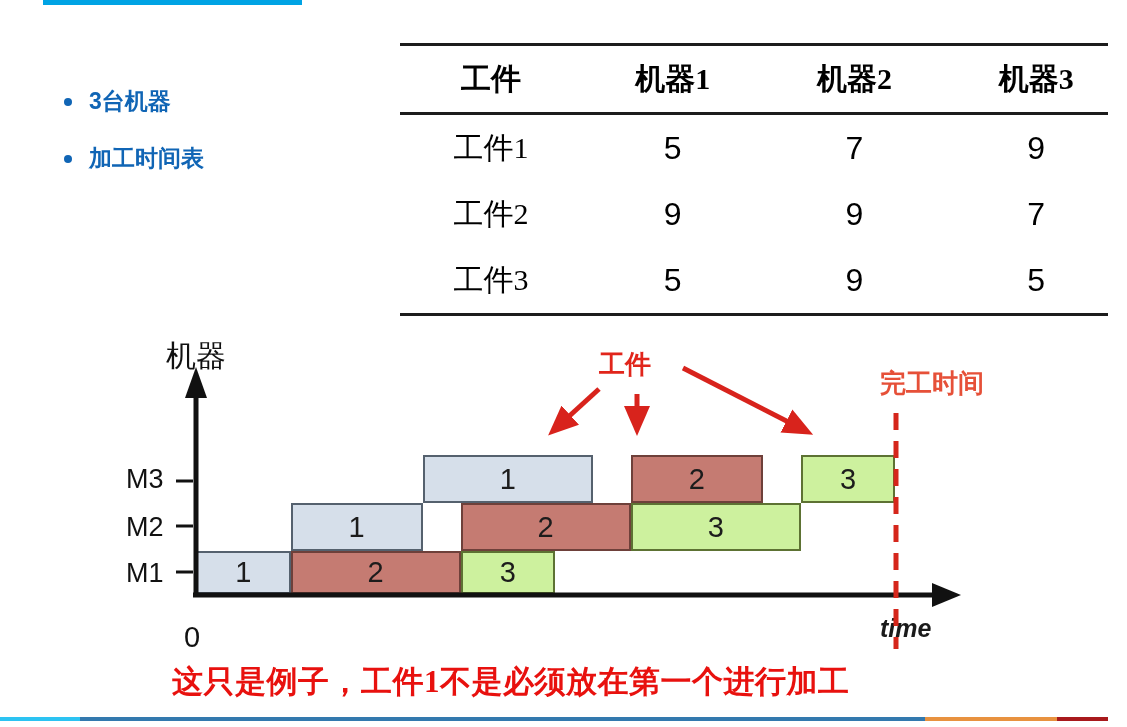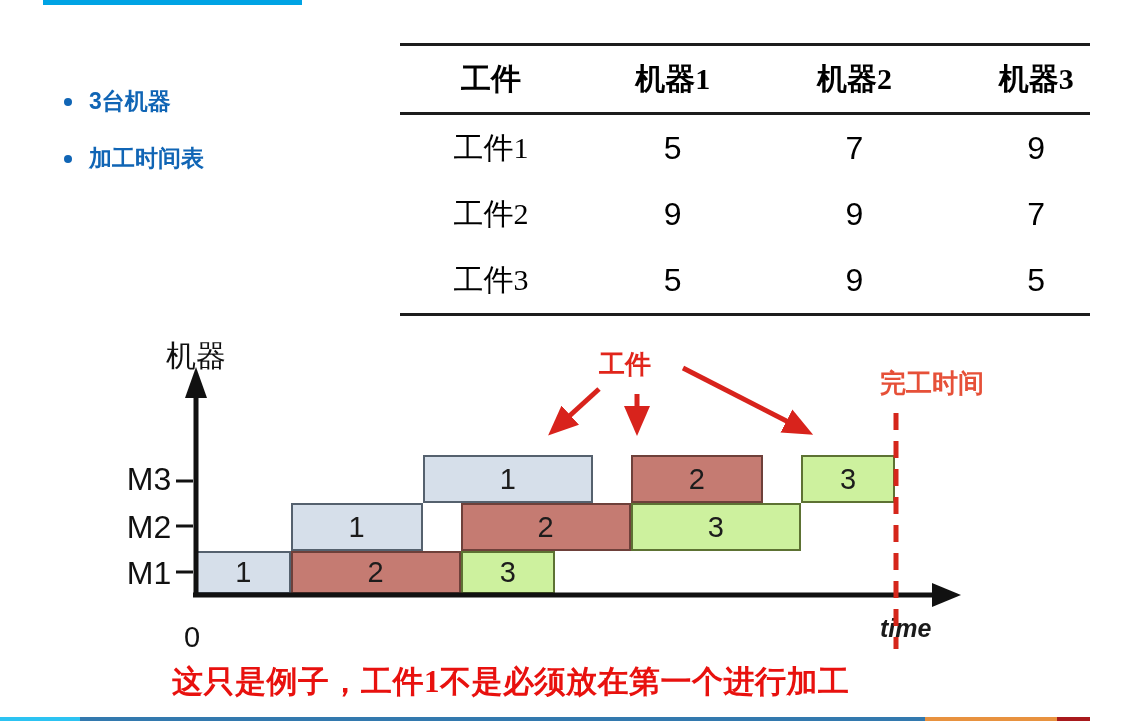--- a/index.html
+++ b/index.html
@@ -1,18 +1,18 @@
 <!DOCTYPE html>
 <html><head>
 <meta charset="utf-8">
 <style>
   html,body { margin:0; padding:0; background:#fff; }
   .slide {
     position:relative; width:1090px; height:727px; background:#ffffff;
-    font-family:"Liberation Sans", sans-serif; overflow:hidden;
+    font-family:"Liberation Sans", sans-serif; overflow:hidden;padding-left:18px;
   }
   .top-bar { position:absolute; left:43px; top:0; width:259px; height:5px; }
 
   
   .bullets { position:absolute; left:64px; top:86px; display:flex; flex-direction:column; gap:26px; }
   .bullet-item { display:flex; align-items:center; gap:17px; font-size:23px; font-weight:bold; }
   .bullet-dot { width:8px; height:8px; border-radius:50%; background:currentColor; flex:0 0 auto; }
 
   
   .ptable {
@@ -22,21 +22,21 @@
   }
   .ptable thead tr { border-bottom:3px solid #1c1c1c; }
   .ptable th { height:64px; font-size:30px; font-weight:bold; text-align:center; vertical-align:middle;
                font-family:"Liberation Serif", serif; }
   .ptable td { height:64px; text-align:center; vertical-align:middle; font-size:32px; }
   .ptable td.rowlabel { font-family:"Liberation Serif", serif; font-size:30px; }
 
   
   #gantt { position:absolute; inset:0; }
   .g-axis-title { position:absolute; left:166px; top:336px; font-size:30px; color:#111; }
-  .m-label { position:absolute; width:46px; text-align:center; font-size:32px; color:#111; line-height:28px; }
+  .m-label { position:absolute; width:46px; text-align:left; font-size:27px; color:#111; line-height:28px; }
   .g-origin { position:absolute; left:184px; top:621px; font-size:29px; color:#111; }
   .g-time { position:absolute; left:880px; top:614px; font-size:25px; font-weight:bold; font-style:italic; color:#1a1a1a; }
   .ann { position:absolute; font-size:26px; font-weight:bold; z-index:6; }
   .ann-jobs { left:599px; top:347px; }
   .ann-completion { left:836px; top:366px; }
   .job-block { position:absolute; display:flex; align-items:center; justify-content:center;
                box-sizing:border-box; border:2px solid; font-size:29px; color:#1c1c1c; z-index:2; }
   #overlay { position:absolute; inset:0; pointer-events:none; z-index:5; }
 
   

